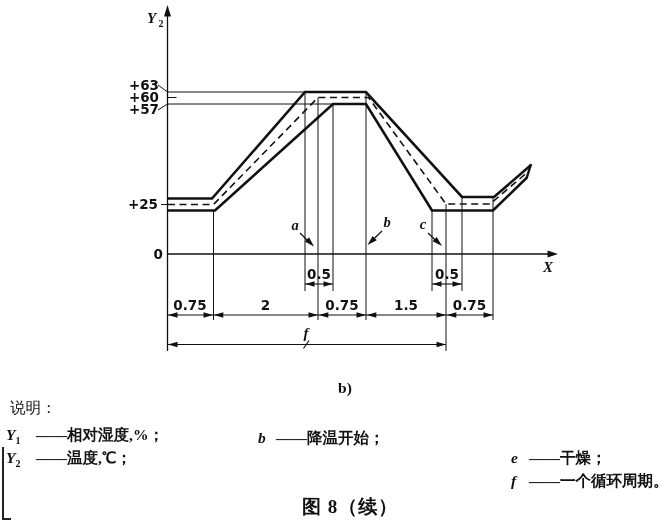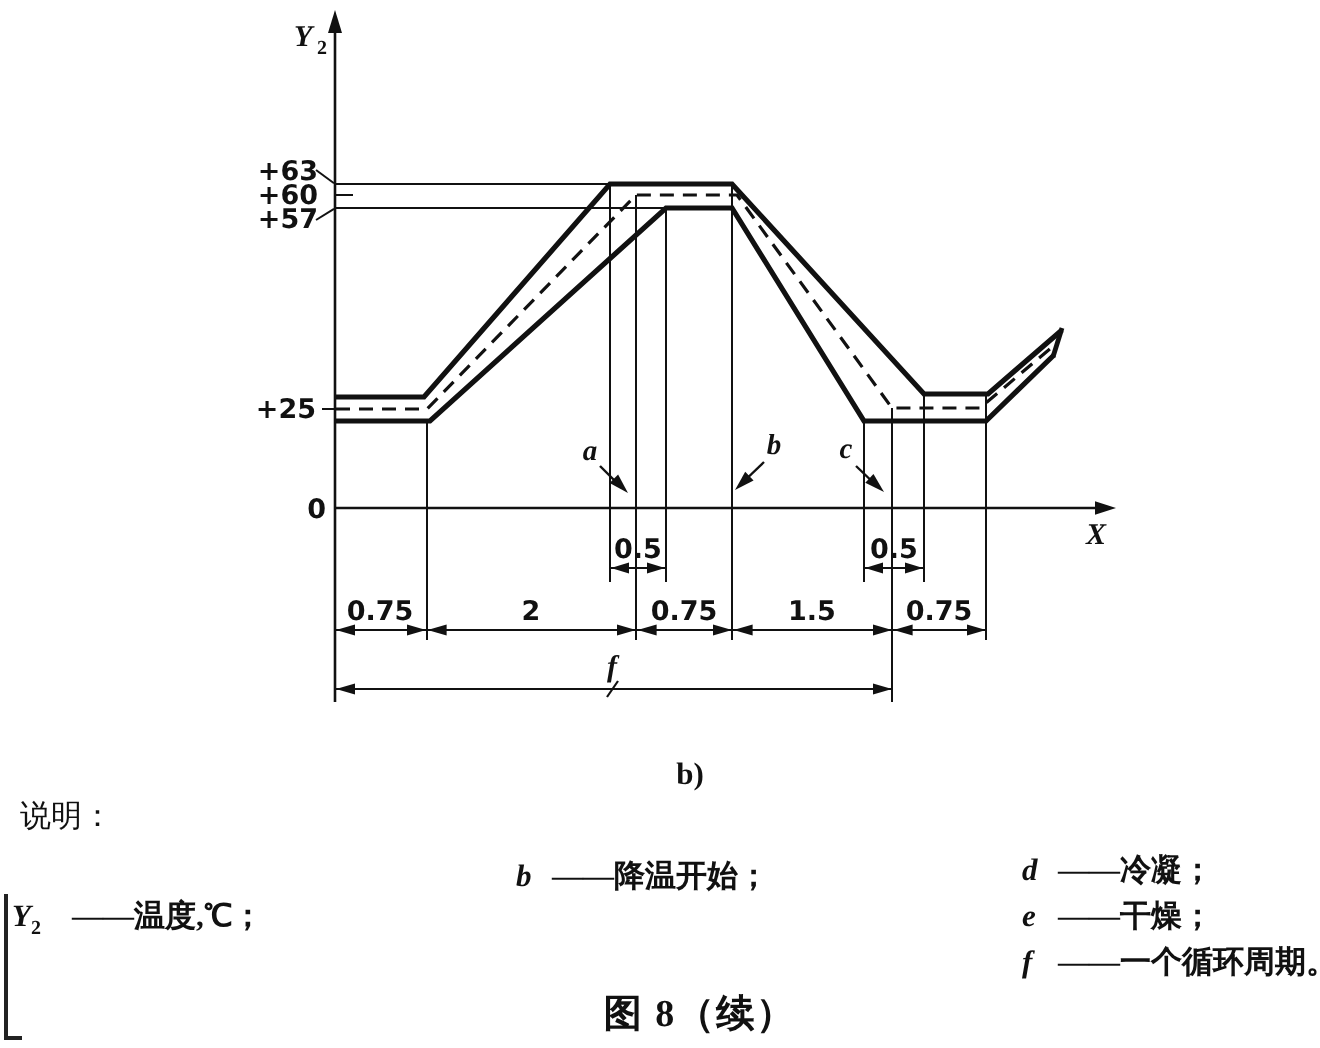--- a/index.html
+++ b/index.html
@@ -139,31 +139,31 @@
       <polygon points="446,344.5 436.5,341.7 436.5,347.3" fill="#111" stroke="none"></polygon>
       <line x1="303.5" y1="348.5" x2="309" y2="340.5"></line>
     </g>
     <text class="sym" x="306" y="338" text-anchor="middle">f</text>
   </svg>
 
   <div class="subfig">b)</div>
 
   <div class="legend-title">说明：</div>
 
+  <div class="legend-row" style="left:6px;top:425px;">
+    <span class="legend-sym w28"><i>Y</i><sub>1</sub></span><span>——相对湿度,%；</span>
+  </div>
   <div class="legend-row" style="left:6px;top:448px;">
     <span class="legend-sym w28"><i>Y</i><sub>2</sub></span><span>——温度,℃；</span>
   </div>
 
   <div class="legend-row" style="left:258px;top:428px;">
     <span class="legend-sym w16"><i>b</i></span><span>——降温开始；</span>
   </div>
 
-  <div class="legend-row" style="left:511px;top:425px;">
-    <span class="legend-sym w16"><i>d</i></span><span>——冷凝；</span>
-  </div>
   <div class="legend-row" style="left:511px;top:448px;font-family:Liberation Serif, serif;">
     <span class="legend-sym w16"><i>e</i></span><span>——干燥；</span>
   </div>
   <div class="legend-row" style="left:511px;top:471px;">
     <span class="legend-sym w16"><i>f</i></span><span>——一个循环周期。</span>
   </div>
 
   <div class="caption">图 8（续）</div>
 
   <div class="artifact-v"></div>

